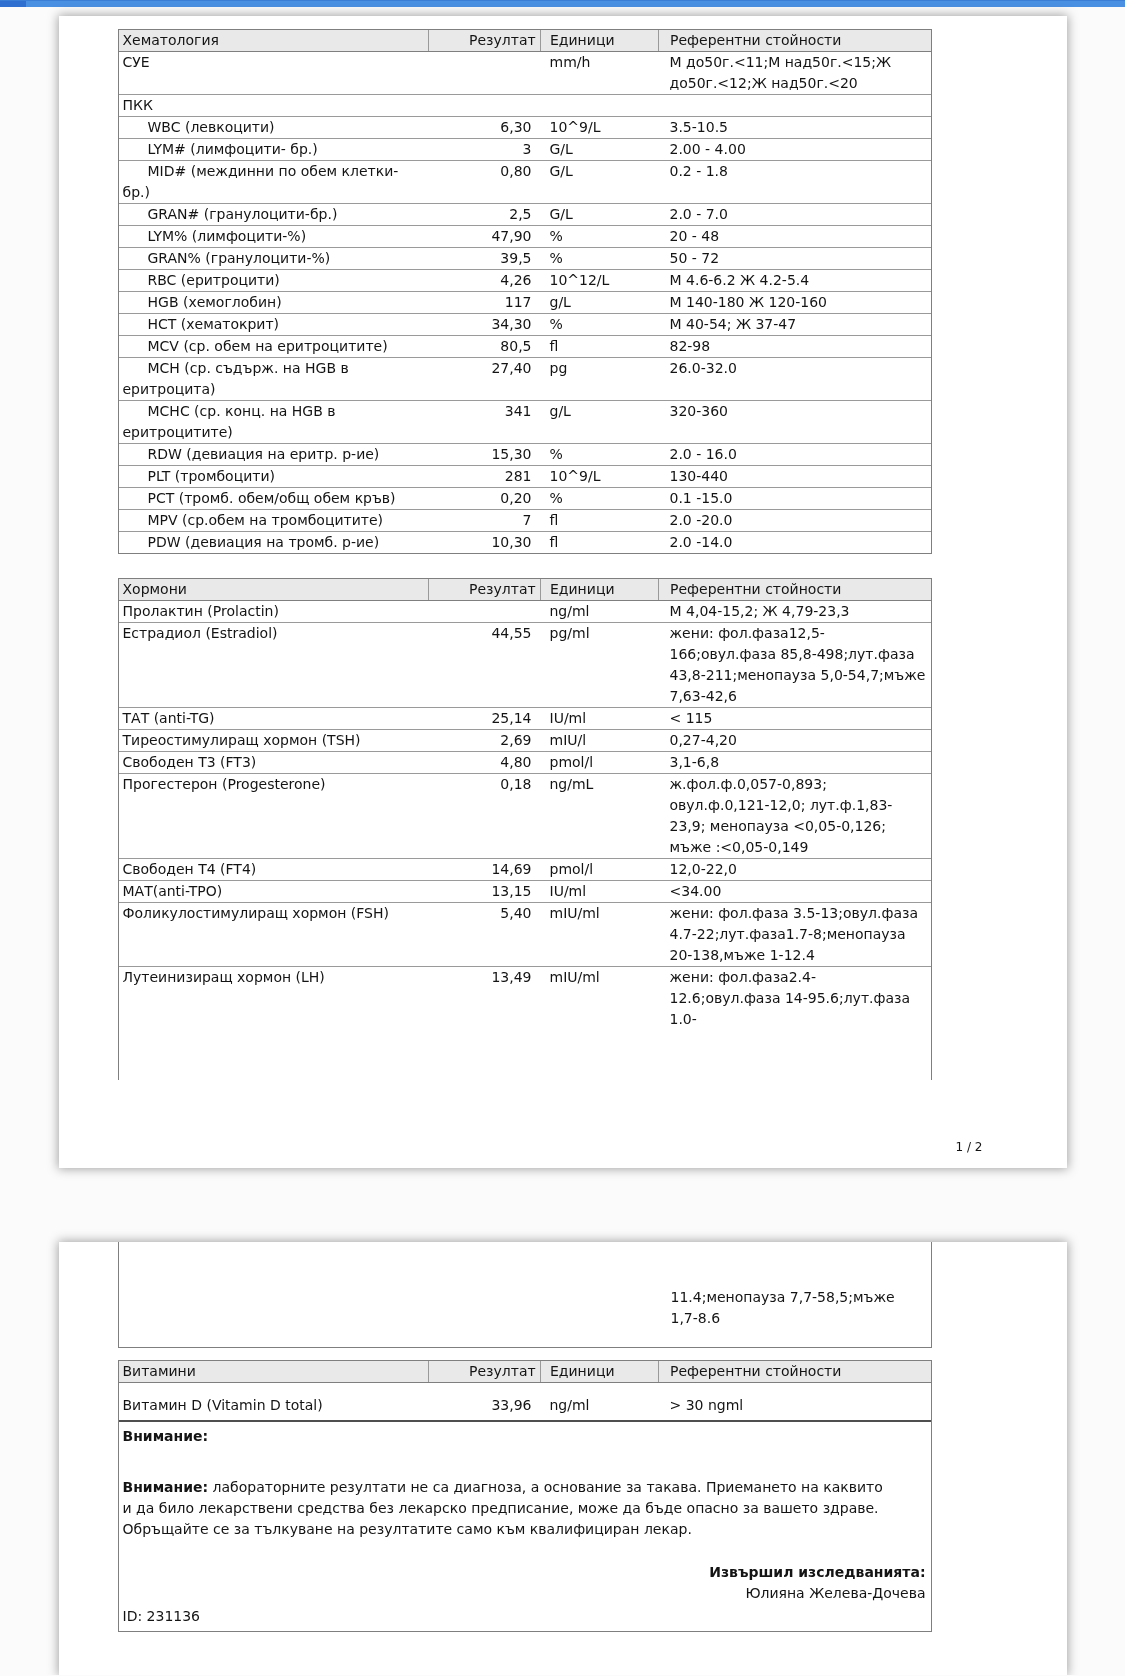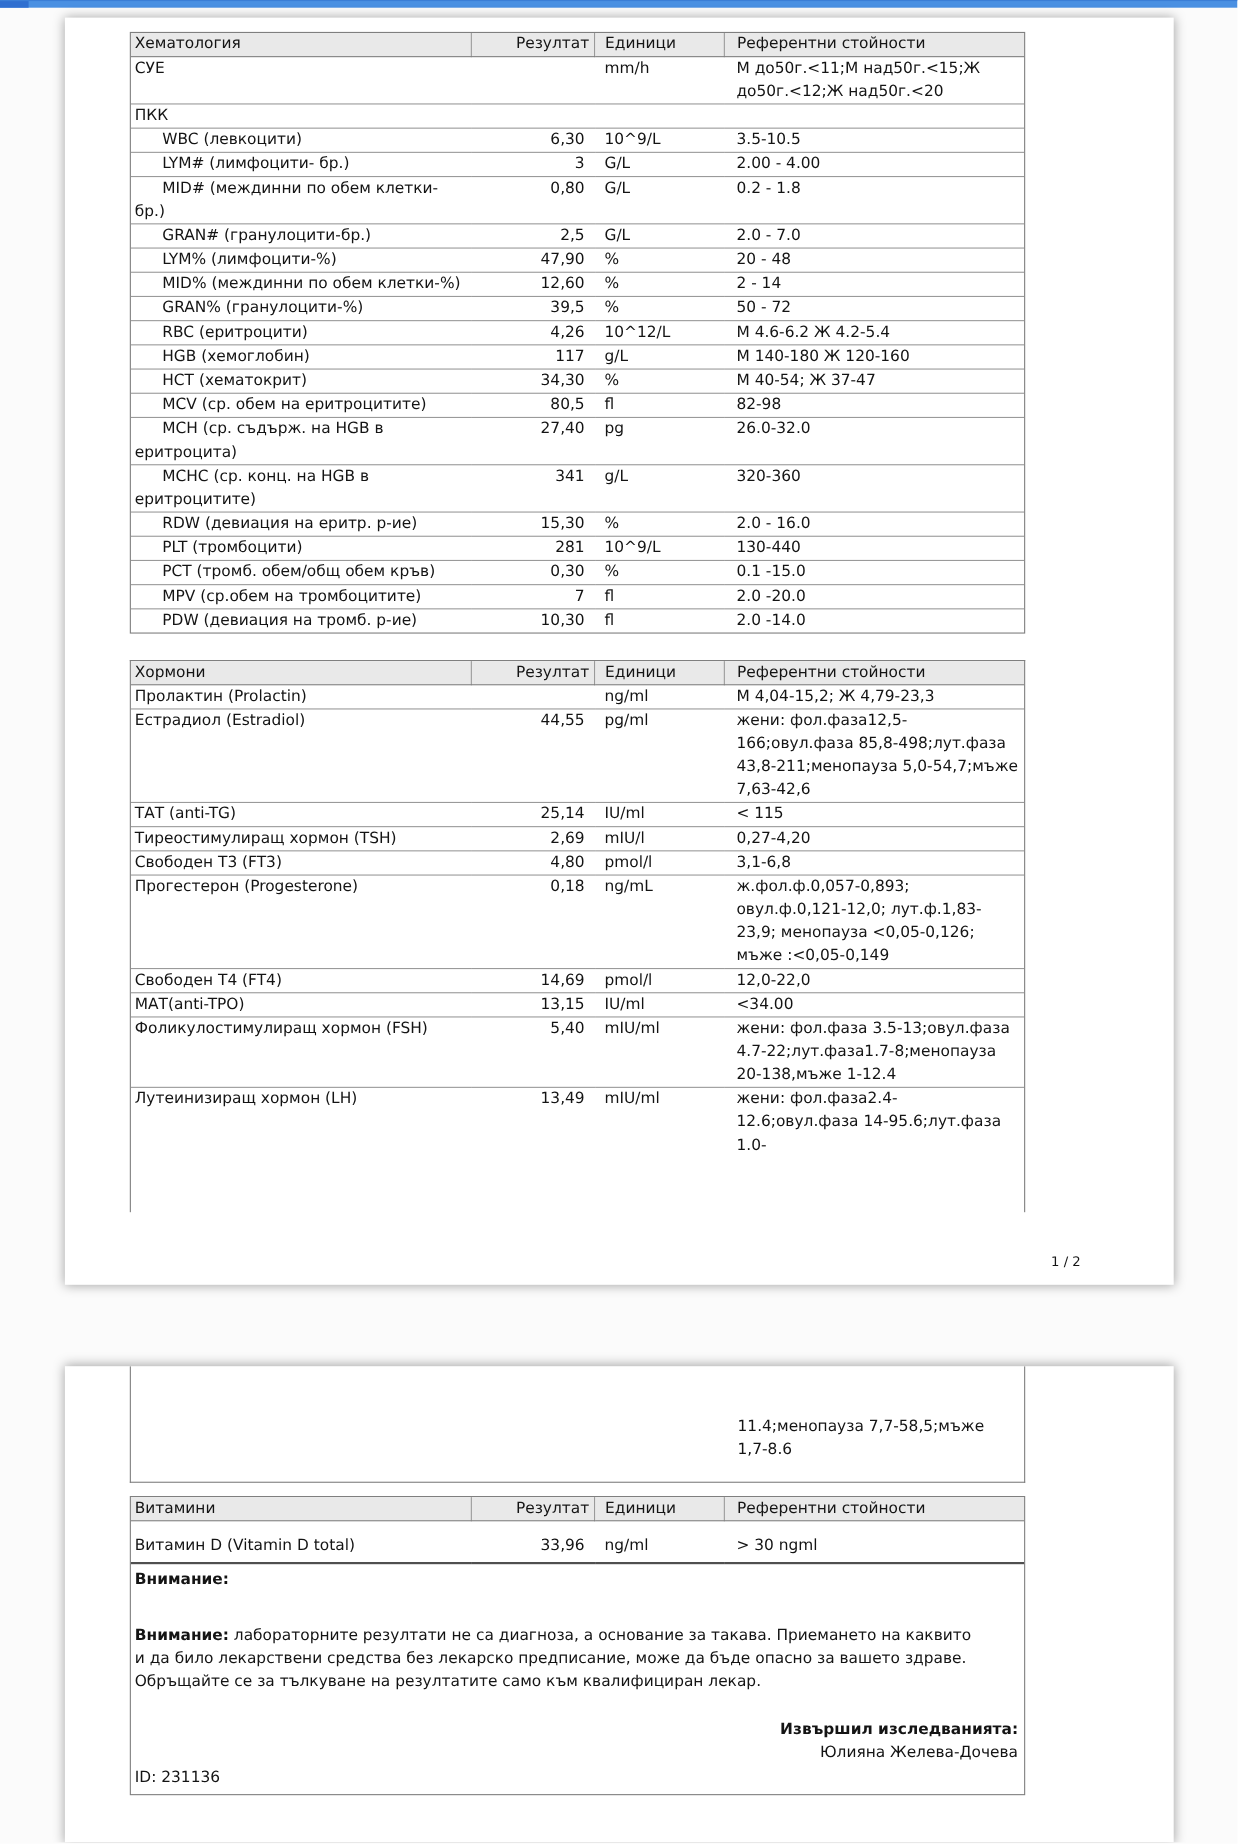--- a/index.html
+++ b/index.html
@@ -167,26 +167,20 @@
             <td class="c-units">G/L</td>
             <td class="c-ref">2.0 - 7.0</td>
           </tr>
           <tr>
             <td class="c-name indent">LYM% (лимфоцити-%)</td>
             <td class="c-result">47,90</td>
             <td class="c-units">%</td>
             <td class="c-ref">20 - 48</td>
           </tr>
           <tr>
-            <td class="c-name indent">MID% (междинни по обем клетки-%)</td>
-            <td class="c-result">12,60</td>
-            <td class="c-units">%</td>
-            <td class="c-ref">2 - 14</td>
-          </tr>
-          <tr>
             <td class="c-name indent">GRAN% (гранулоцити-%)</td>
             <td class="c-result">39,5</td>
             <td class="c-units">%</td>
             <td class="c-ref">50 - 72</td>
           </tr>
           <tr>
             <td class="c-name indent">RBC (еритроцити)</td>
             <td class="c-result">4,26</td>
             <td class="c-units">10^12/L</td>
             <td class="c-ref">М 4.6-6.2 Ж 4.2-5.4</td>
@@ -228,21 +222,21 @@
             <td class="c-ref">2.0 - 16.0</td>
           </tr>
           <tr>
             <td class="c-name indent">PLT (тромбоцити)</td>
             <td class="c-result">281</td>
             <td class="c-units">10^9/L</td>
             <td class="c-ref">130-440</td>
           </tr>
           <tr>
             <td class="c-name indent">PCT (тромб. обем/общ обем кръв)</td>
-            <td class="c-result">0,30</td>
+            <td class="c-result">0,20</td>
             <td class="c-units">%</td>
             <td class="c-ref">0.1 -15.0</td>
           </tr>
           <tr>
             <td class="c-name indent">MPV (ср.обем на тромбоцитите)</td>
             <td class="c-result">7</td>
             <td class="c-units">fl</td>
             <td class="c-ref">2.0 -20.0</td>
           </tr>
           <tr>

